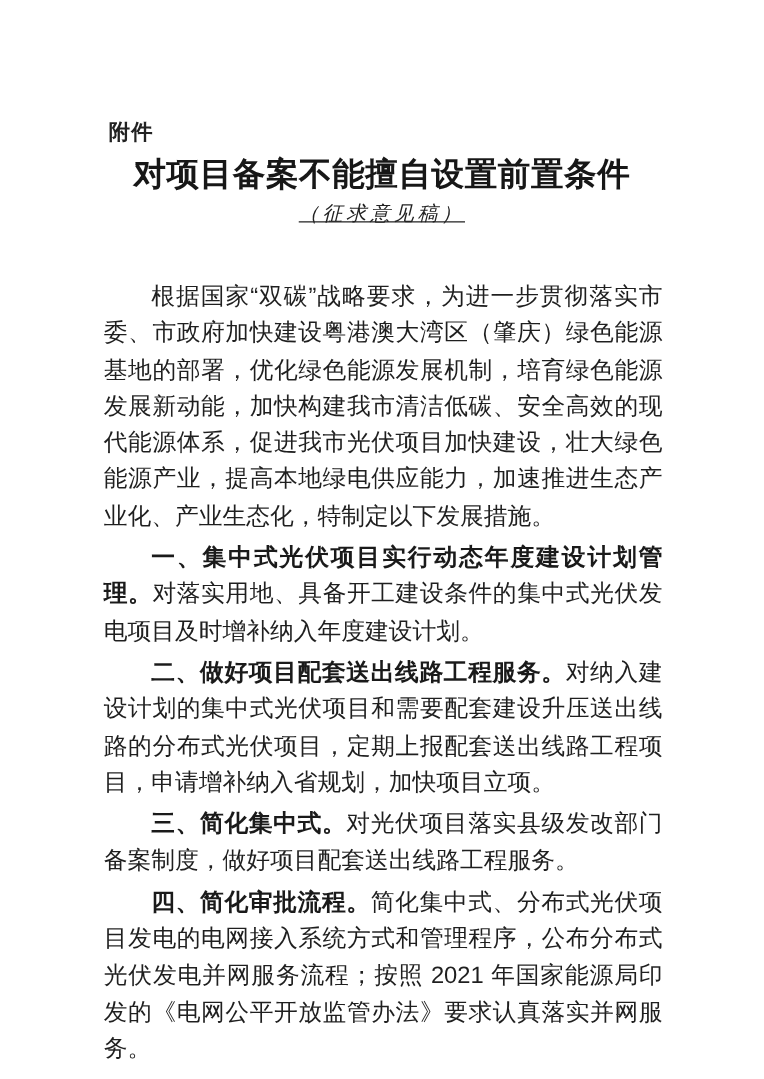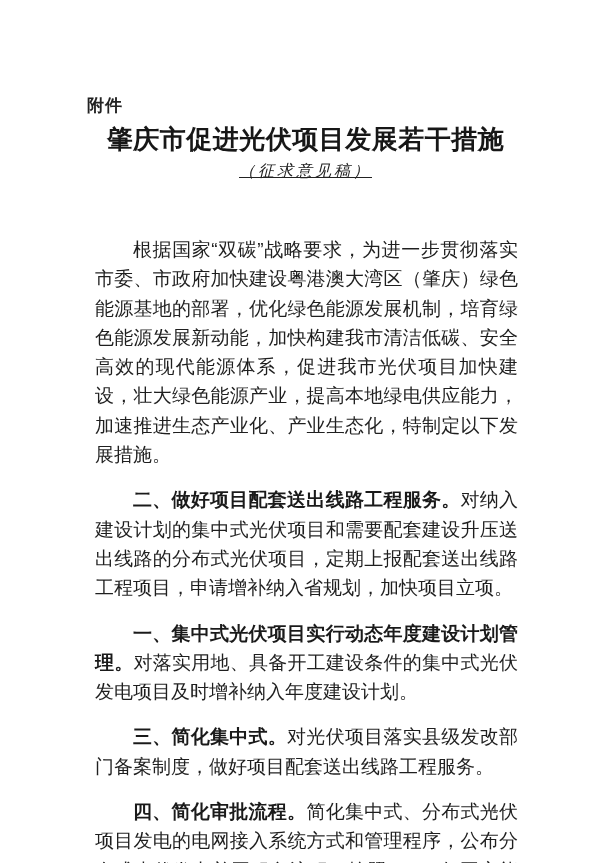--- a/index.html
+++ b/index.html
@@ -55,21 +55,21 @@
     left: 79px;
     top: 219px;
     width: 455px;
     font-size: 19px;
     line-height: 29.3px;
     text-align: justify;
     text-justify: inter-character;
     color: #1f1f1f;
   }
   .doc-body p {
-    margin: 16px;
+    margin: 4px;
     padding: 0;
     text-indent: 2em;
   }
   .measure-lead {
     font-weight: 700;
     color: #1a1a1a;
   }
   .page-number {
     position: absolute;
     left: 484px;
@@ -79,31 +79,31 @@
     color: #3a3a3a;
   }
 </style>
 </head>
 <body>
 
 <div class="page">
 
   <div class="attachment-label">附件</div>
 
-  <h1 class="doc-title" style="margin:0;">肇庆市促进光伏项目发展若干措施</h1>
+  <h1 class="doc-title" style="margin:0;">对项目备案不能擅自设置前置条件</h1>
 
   <div class="doc-subtitle">（征求意见稿）</div>
 
   <div class="doc-body">
 
     <p>根据国家“双碳”战略要求，为进一步贯彻落实市委、市政府加快建设粤港澳大湾区（肇庆）绿色能源基地的部署，优化绿色能源发展机制，培育绿色能源发展新动能，加快构建我市清洁低碳、安全高效的现代能源体系，促进我市光伏项目加快建设，壮大绿色能源产业，提高本地绿电供应能力，加速推进生态产业化、产业生态化，特制定以下发展措施。</p>
 
+    <p><span class="measure-lead">一、集中式光伏项目实行动态年度建设计划管理。</span><span>对落实用地、具备开工建设条件的集中式光伏发电项目及时增补纳入年度建设计划。</span></p>
+
     <p><span class="measure-lead">二、做好项目配套送出线路工程服务。</span><span>对纳入建设计划的集中式光伏项目和需要配套建设升压送出线路的分布式光伏项目，定期上报配套送出线路工程项目，申请增补纳入省规划，加快项目立项。</span></p>
-
-    <p><span class="measure-lead">一、集中式光伏项目实行动态年度建设计划管理。</span><span>对落实用地、具备开工建设条件的集中式光伏发电项目及时增补纳入年度建设计划。</span></p>
 
     <p><span class="measure-lead">三、简化集中式。</span><span>对光伏项目落实县级发改部门备案制度，做好项目配套送出线路工程服务。</span></p>
 
     <p><span class="measure-lead">四、简化审批流程。</span><span>简化集中式、分布式光伏项目发电的电网接入系统方式和管理程序，公布分布式光伏发电并网服务流程；按照 2021 年国家能源局印发的《电网公平开放监管办法》要求认真落实并网服务。</span></p>
 
   </div>
 
   <div class="page-number">- 1 -</div>
 
 </div>

